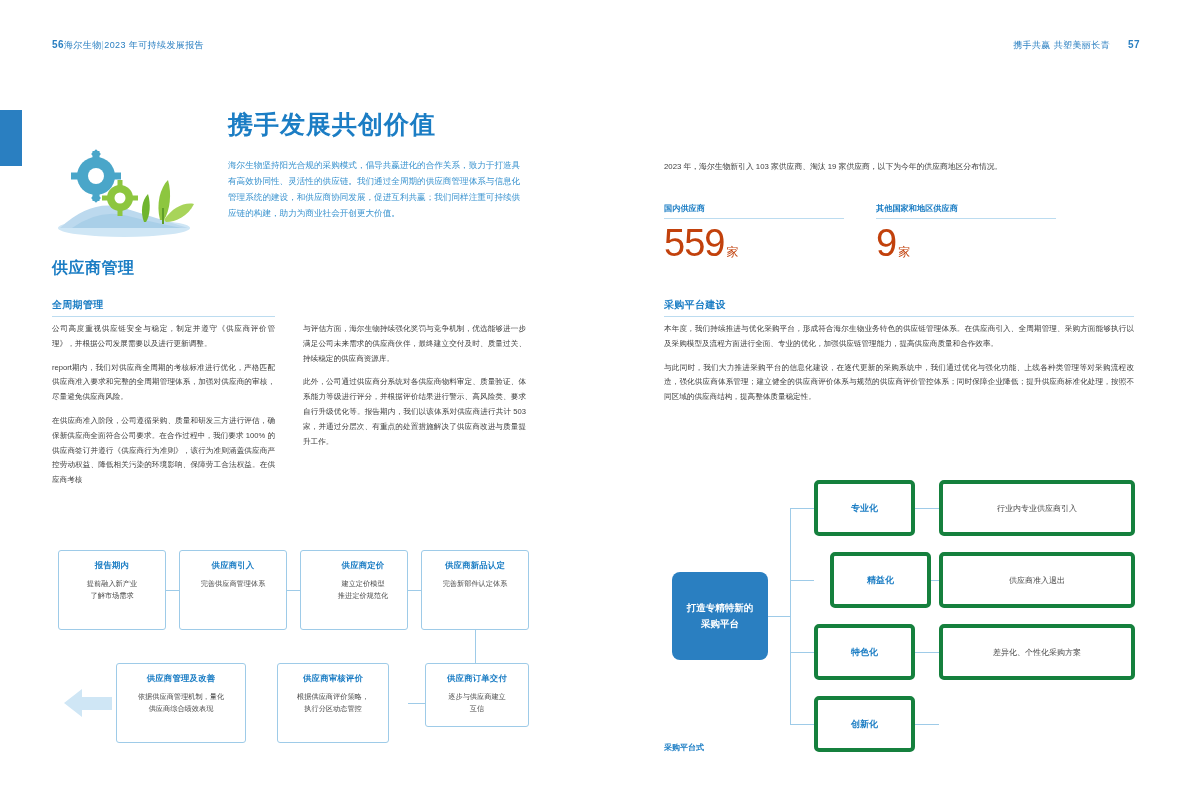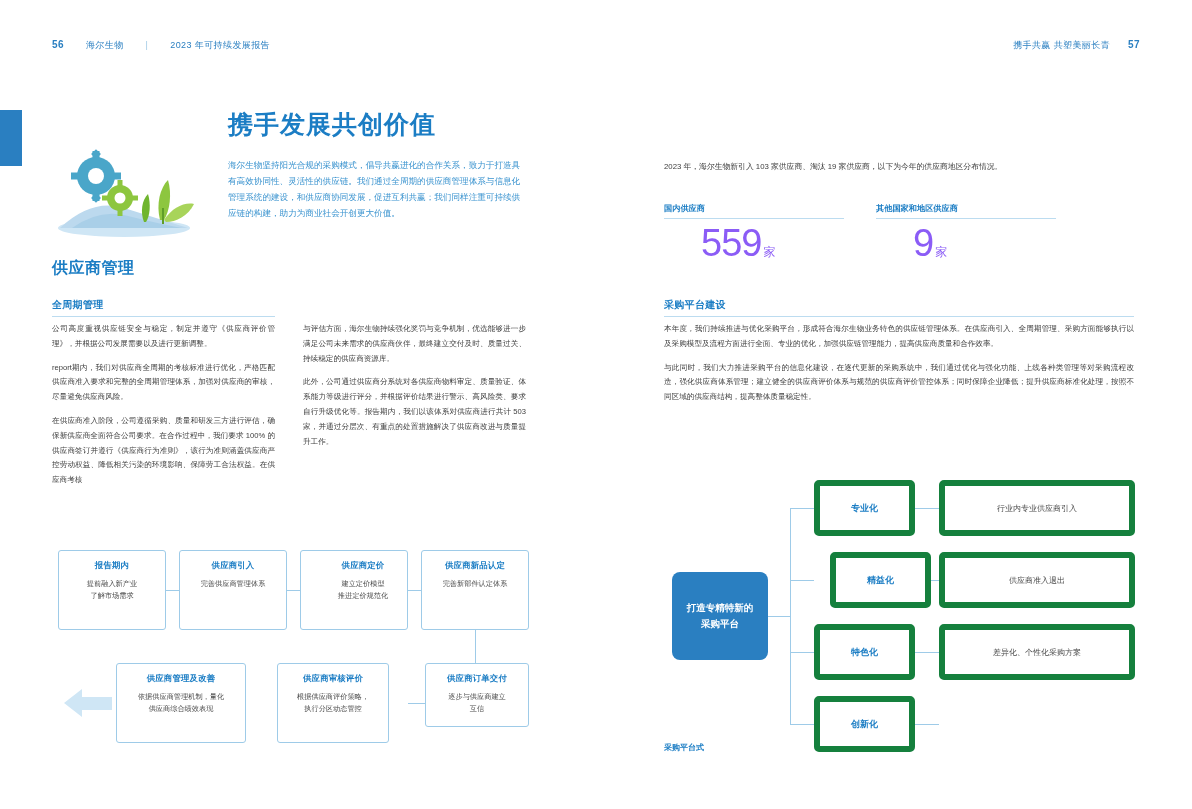--- a/index.html
+++ b/index.html
@@ -11,21 +11,21 @@
   }
   .page {
     position: relative;
     width: 1192px; height: 809px;
     background: #ffffff;
   }
 
   
   .hdr-left {
     position: absolute; left: 52px; top: 39px;
-    display: flex; align-items: baseline; gap: 22px;
+    display: flex; align-items: baseline; gap: 0;
     color: #2a7fc1;
     font-size: 9px; letter-spacing: .4px;
   }
   .hdr-left .pgnum { font-size: 10px; font-weight: bold; color: #2a7fc1; }
   .hdr-left .sep { color: #9ec9e6; }
   .hdr-right {
     position: absolute; right: 52px; top: 39px;
     display: flex; align-items: baseline; gap: 18px;
     color: #2a7fc1; font-size: 9px; letter-spacing: .4px;
   }
@@ -110,29 +110,29 @@
     position: absolute; left: 664px; top: 160px; width: 470px;
     font-size: 7.8px; line-height: 1.9; color: #3d3d3d;
   }
   .stat-label {
     position: absolute; font-size: 8.2px; color: #1b7dc4; font-weight: bold;
   }
   .stat-label::after {
     content:""; display:block; height:1px; background:#bcdcf0; margin-top:4px;
   }
   .stat-num {
-    position: absolute; color: #8b5cf6; font-weight: 300;
-    font-size: 38px; letter-spacing: -1px; margin-left: 37px;
+    position: absolute; color: #c2410c; font-weight: 300;
+    font-size: 38px; letter-spacing: -1px;
   }
   .stat-num .unit { font-size: 12px; font-weight: normal; margin-left: 2px; }
 
   
   .rbox {
     position: absolute;
-    border: 6px solid #15803d; border-radius: 5px; background:#fff;
+    border: 4px solid #15803d; border-radius: 5px; background:#fff;
     display: flex; align-items: center; justify-content: center;
     text-align: center;
     font-family: Liberation Mono, monospace;
   }
   .rbox.mid { color: #1b7dc4; font-weight: bold; font-size: 9px; }
   .rbox.right { color: #4a4a4a; font-size: 8px; }
   .rcore {
     position: absolute;
     background: #2a7fc1; border-radius: 8px;
     color: #fff; font-weight: bold; font-size: 9.5px;

